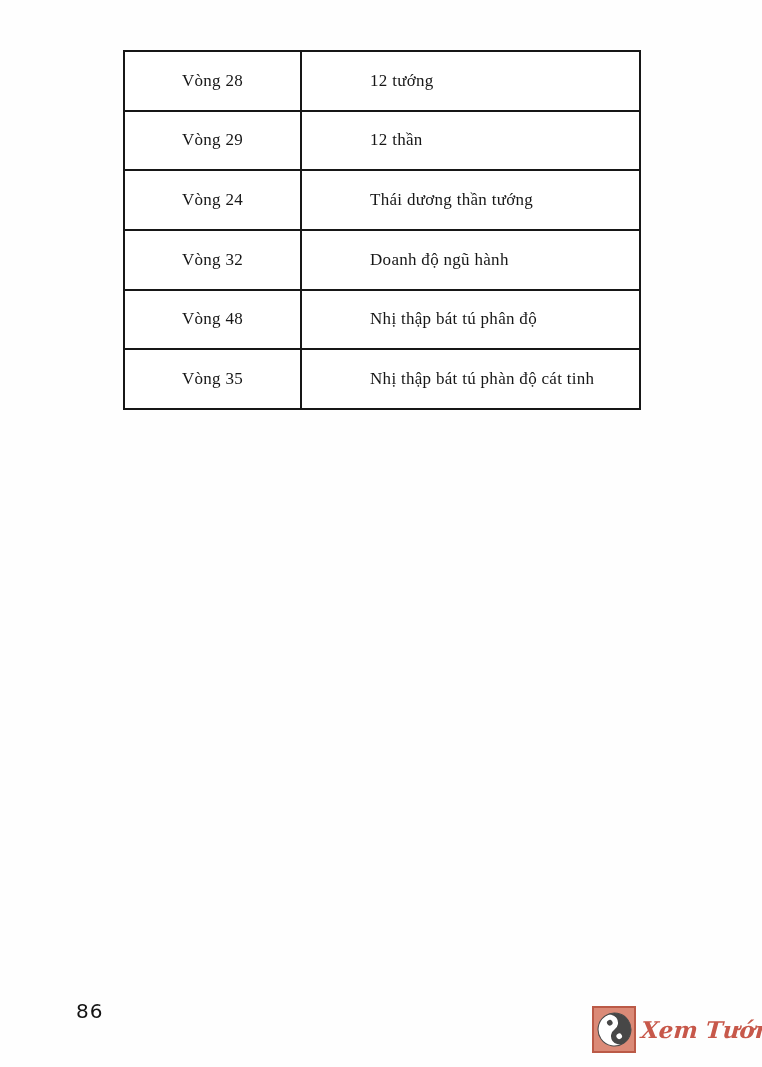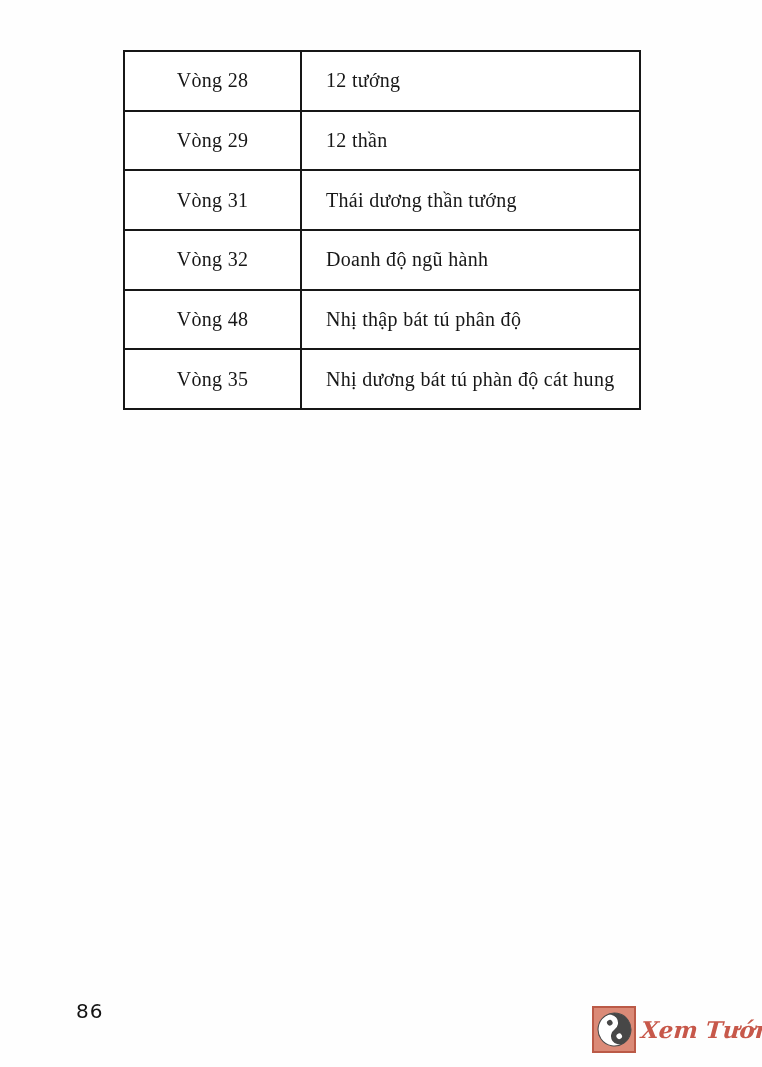--- a/index.html
+++ b/index.html
@@ -21,34 +21,34 @@
     position: absolute;
     left: 123px;
     top: 50px;
     width: 518px;
     height: 360px;
     border-collapse: collapse;
     table-layout: fixed;
   }
   .rings-table td {
     border: 2.5px solid #171717;
-    font-size: 20px;
+    font-size: 17px;
     color: #171717;
     letter-spacing: 0.3px;
     vertical-align: middle;
     height: 40px;
     box-sizing: border-box;
     background: #ffffff;
   }
   .rings-table td.ring-cell {
     width: 177px;
     text-align: center;
   }
   .rings-table td.name-cell {
-    padding-left: 24px;
+    padding-left: 68px;
     text-align: left;
   }
 
   
   .page-number {
     position: absolute;
     left: 76px;
     top: 999px;
     font-family: "DejaVu Sans", sans-serif;
     font-size: 20px;
@@ -102,34 +102,34 @@
     <tbody>
         <tr>
     <td class="ring-cell">Vòng 28</td>
     <td class="name-cell">12 tướng</td>
   </tr>
         <tr>
     <td class="ring-cell">Vòng 29</td>
     <td class="name-cell">12 thần</td>
   </tr>
         <tr>
-    <td class="ring-cell">Vòng 31</td>
+    <td class="ring-cell">Vòng 24</td>
     <td class="name-cell">Thái dương thần tướng</td>
   </tr>
         <tr>
     <td class="ring-cell">Vòng 32</td>
     <td class="name-cell">Doanh độ ngũ hành</td>
   </tr>
         <tr>
     <td class="ring-cell">Vòng 48</td>
     <td class="name-cell">Nhị thập bát tú phân độ</td>
   </tr>
         <tr>
     <td class="ring-cell">Vòng 35</td>
-    <td class="name-cell">Nhị dương bát tú phàn độ cát hung</td>
+    <td class="name-cell">Nhị thập bát tú phàn độ cát tinh</td>
   </tr>
       </tbody>
   </table>
 
   <div class="page-number">86</div>
 
   <div class="watermark">
     <div class="wm-logo-square">
       <svg viewBox="0 0 100 100" aria-hidden="true">
         <circle cx="50" cy="50" r="47" fill="#ffffff" stroke="#4a4a4a" stroke-width="3"></circle>

